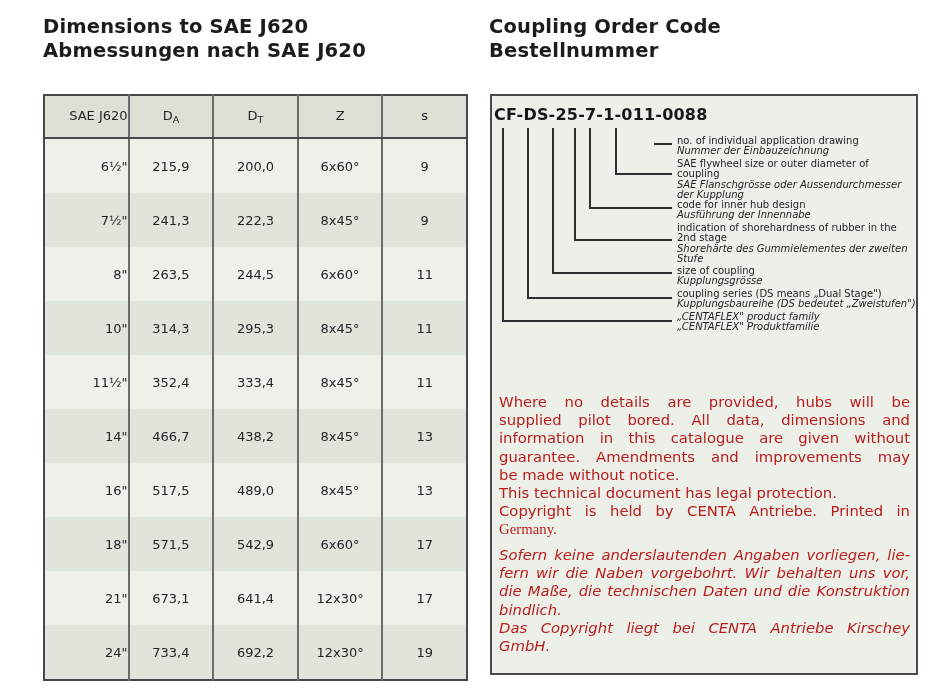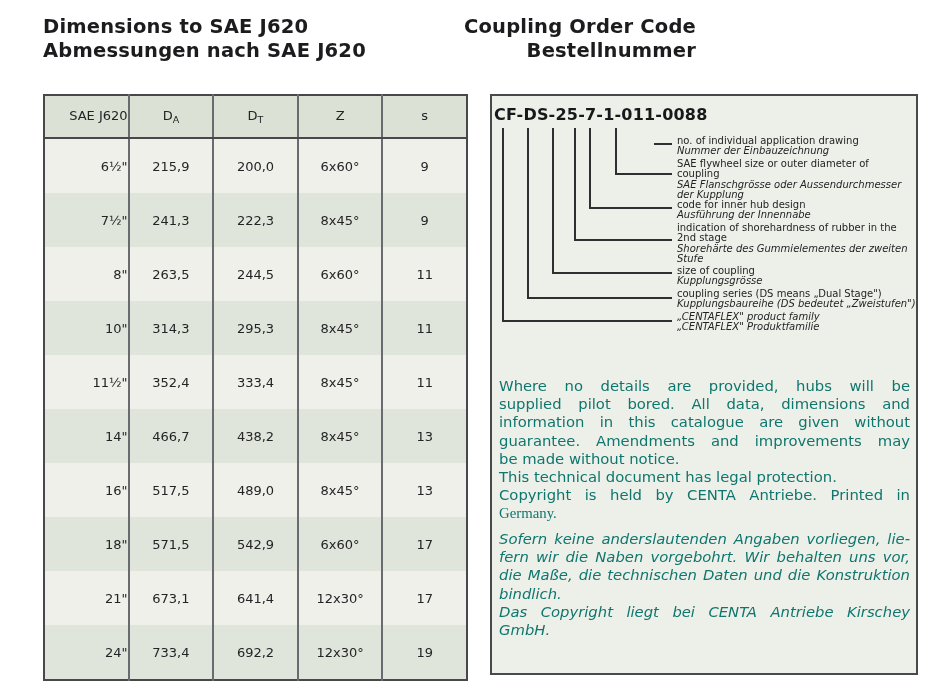--- a/index.html
+++ b/index.html
@@ -6,21 +6,21 @@
   .page {
     position:relative; width:938px; height:690px; background:#ffffff;
     font-family:"DejaVu Sans","Liberation Sans",sans-serif; color:#232325;
     overflow:hidden;
     border-radius:24px;
   }
   
   .heading { position:absolute; top:15px; font-weight:bold; font-size:19.5px;
              line-height:24px; color:#1c1c1e; letter-spacing:0.2px; }
   .heading-left  { left:43px; }
-  .heading-right { left:464px;text-align:right; }
+  .heading-right { left:489px; }
 
   
   table.dims {
     position:absolute; left:43px; top:94px; width:425px;
     border-collapse:collapse; table-layout:fixed;
     border:2px solid #47484b;
     font-size:13px; color:#242427;
   }
   table.dims th, table.dims td {
     text-align:center; vertical-align:middle; padding:0;
@@ -47,21 +47,21 @@
   svg.connectors { position:absolute; left:0; top:0; }
   svg.connectors path { stroke:#2e2f31; stroke-width:2; fill:none; }
 
   .code-label { position:absolute; left:185px; font-size:10px; line-height:10.3px;
                 color:#232325; white-space:nowrap; }
   .code-label .de { font-style:italic; }
   .code-label.all-italic .en { font-style:italic; }
 
   
   .note { position:absolute; left:7px; width:411px; font-size:14.8px;
-          line-height:18.2px; color:#0f766e; }
+          line-height:18.2px; color:#b91c1c;margin-top:16px; }
   .note-en { top:281px; }
   .note-de { top:434px; font-style:italic; }
   .jline { text-align:justify; text-align-last:justify; }
 </style>
 </head>
 <body>
 
 <div class="page">
 
   <div class="heading heading-left">

